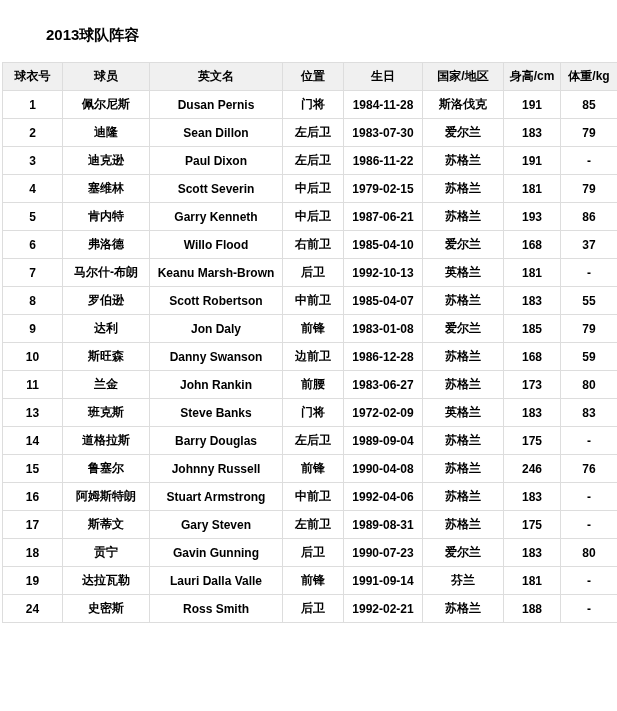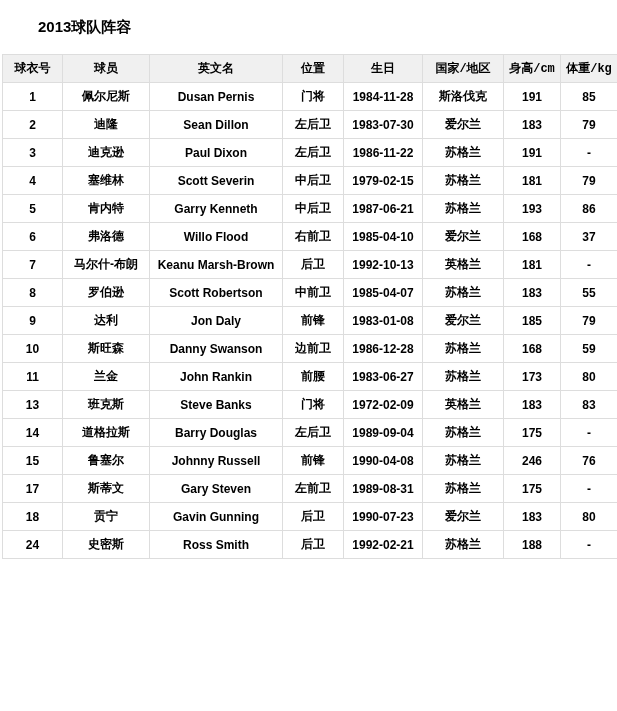--- a/index.html
+++ b/index.html
@@ -14,21 +14,21 @@
   .page {
     width: 617px;
     height: 711px;
     overflow: hidden;
     position: relative;
   }
   .title {
     font-size: 15px;
     font-weight: bold;
     color: #000000;
-    margin: 8px;
+    margin: 16px;
     padding: 10px 0 0 30px;
     line-height: 17px;
   }
   table.roster {
     border-collapse: collapse;
     table-layout: fixed;
     width: 615px;
     margin: 19px 0 0 2px;
   }
   table.roster th,
@@ -40,21 +40,20 @@
     font-weight: bold;
     color: #000000;
     height: 28px;
     padding: 0 2px;
     overflow: hidden;
     white-space: nowrap;
     box-sizing: border-box;
   }
   table.roster th {
     background: #f0f0f0;
-    font-family: Liberation Mono, monospace;
   }
   table.roster td {
     background: #ffffff;
   }
 </style>
 </head>
 <body>
 
 <div class="page">
   <h1 class="title">2013球队阵容</h1>
@@ -217,40 +216,60 @@
           <td>15</td>
           <td>鲁塞尔</td>
           <td>Johnny Russell</td>
           <td>前锋</td>
           <td>1990-04-08</td>
           <td>苏格兰</td>
           <td>246</td>
           <td>76</td>
         </tr>
         <tr>
+          <td>16</td>
+          <td>阿姆斯特朗</td>
+          <td>Stuart Armstrong</td>
+          <td>中前卫</td>
+          <td>1992-04-06</td>
+          <td>苏格兰</td>
+          <td>183</td>
+          <td>-</td>
+        </tr>
+        <tr>
           <td>17</td>
           <td>斯蒂文</td>
           <td>Gary Steven</td>
           <td>左前卫</td>
           <td>1989-08-31</td>
           <td>苏格兰</td>
           <td>175</td>
           <td>-</td>
         </tr>
         <tr>
           <td>18</td>
           <td>贡宁</td>
           <td>Gavin Gunning</td>
           <td>后卫</td>
           <td>1990-07-23</td>
           <td>爱尔兰</td>
           <td>183</td>
           <td>80</td>
         </tr>
         <tr>
+          <td>19</td>
+          <td>达拉瓦勒</td>
+          <td>Lauri Dalla Valle</td>
+          <td>前锋</td>
+          <td>1991-09-14</td>
+          <td>芬兰</td>
+          <td>181</td>
+          <td>-</td>
+        </tr>
+        <tr>
           <td>24</td>
           <td>史密斯</td>
           <td>Ross Smith</td>
           <td>后卫</td>
           <td>1992-02-21</td>
           <td>苏格兰</td>
           <td>188</td>
           <td>-</td>
         </tr>
       </tbody>

